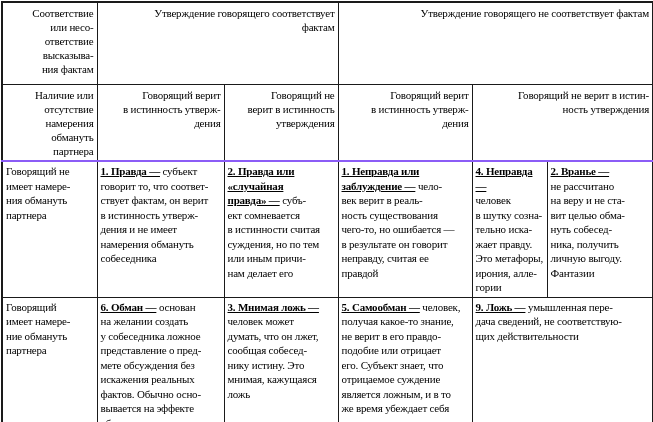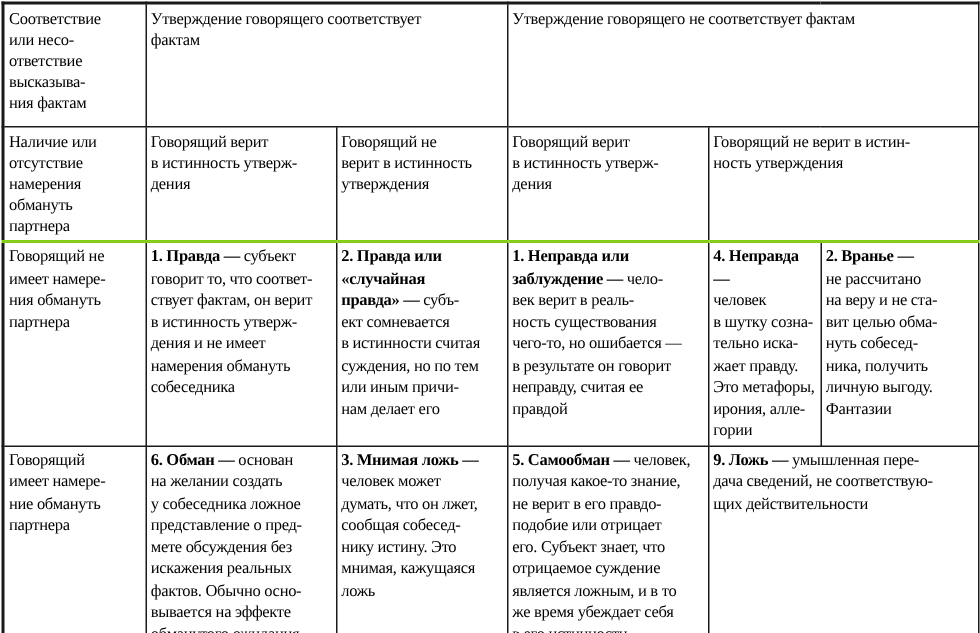--- a/index.html
+++ b/index.html
@@ -25,40 +25,40 @@
   }
   td {
     border: 1px solid #1a1a1a;
     vertical-align: top;
     padding: 2px 3px;
     white-space: pre-line;
     overflow: hidden;
     letter-spacing: -0.2px;
   }
   tr.hr1 td, tr.hr2 td {
-    text-align: left;
+    text-align: right;
     font-size: 11px;
     line-height: 14px;
     padding-top: 3px;
   }
   tr.hr2 td {
-    border-bottom: 2px solid #84cc16;
+    border-bottom: 2px solid #8b5cf6;
   }
   tr.hr1 td { height: 76px; }
   tr.hr2 td { height: 68px; }
   tr.body td {
     font-size: 11px;
     line-height: 14.5px;
     text-align: left;
   }
   tr.r3 td { height: 126px; }
   td.rowlabel {
     text-align: left;
   }
-  .term { font-weight: bold; }
+  .term { font-weight: bold; text-decoration: underline; }
 </style>
 </head>
 <body>
 
 <div class="page">
   <table class="classification">
     <colgroup>
       <col style="width:95px">
       <col style="width:127px">
       <col style="width:114px">

